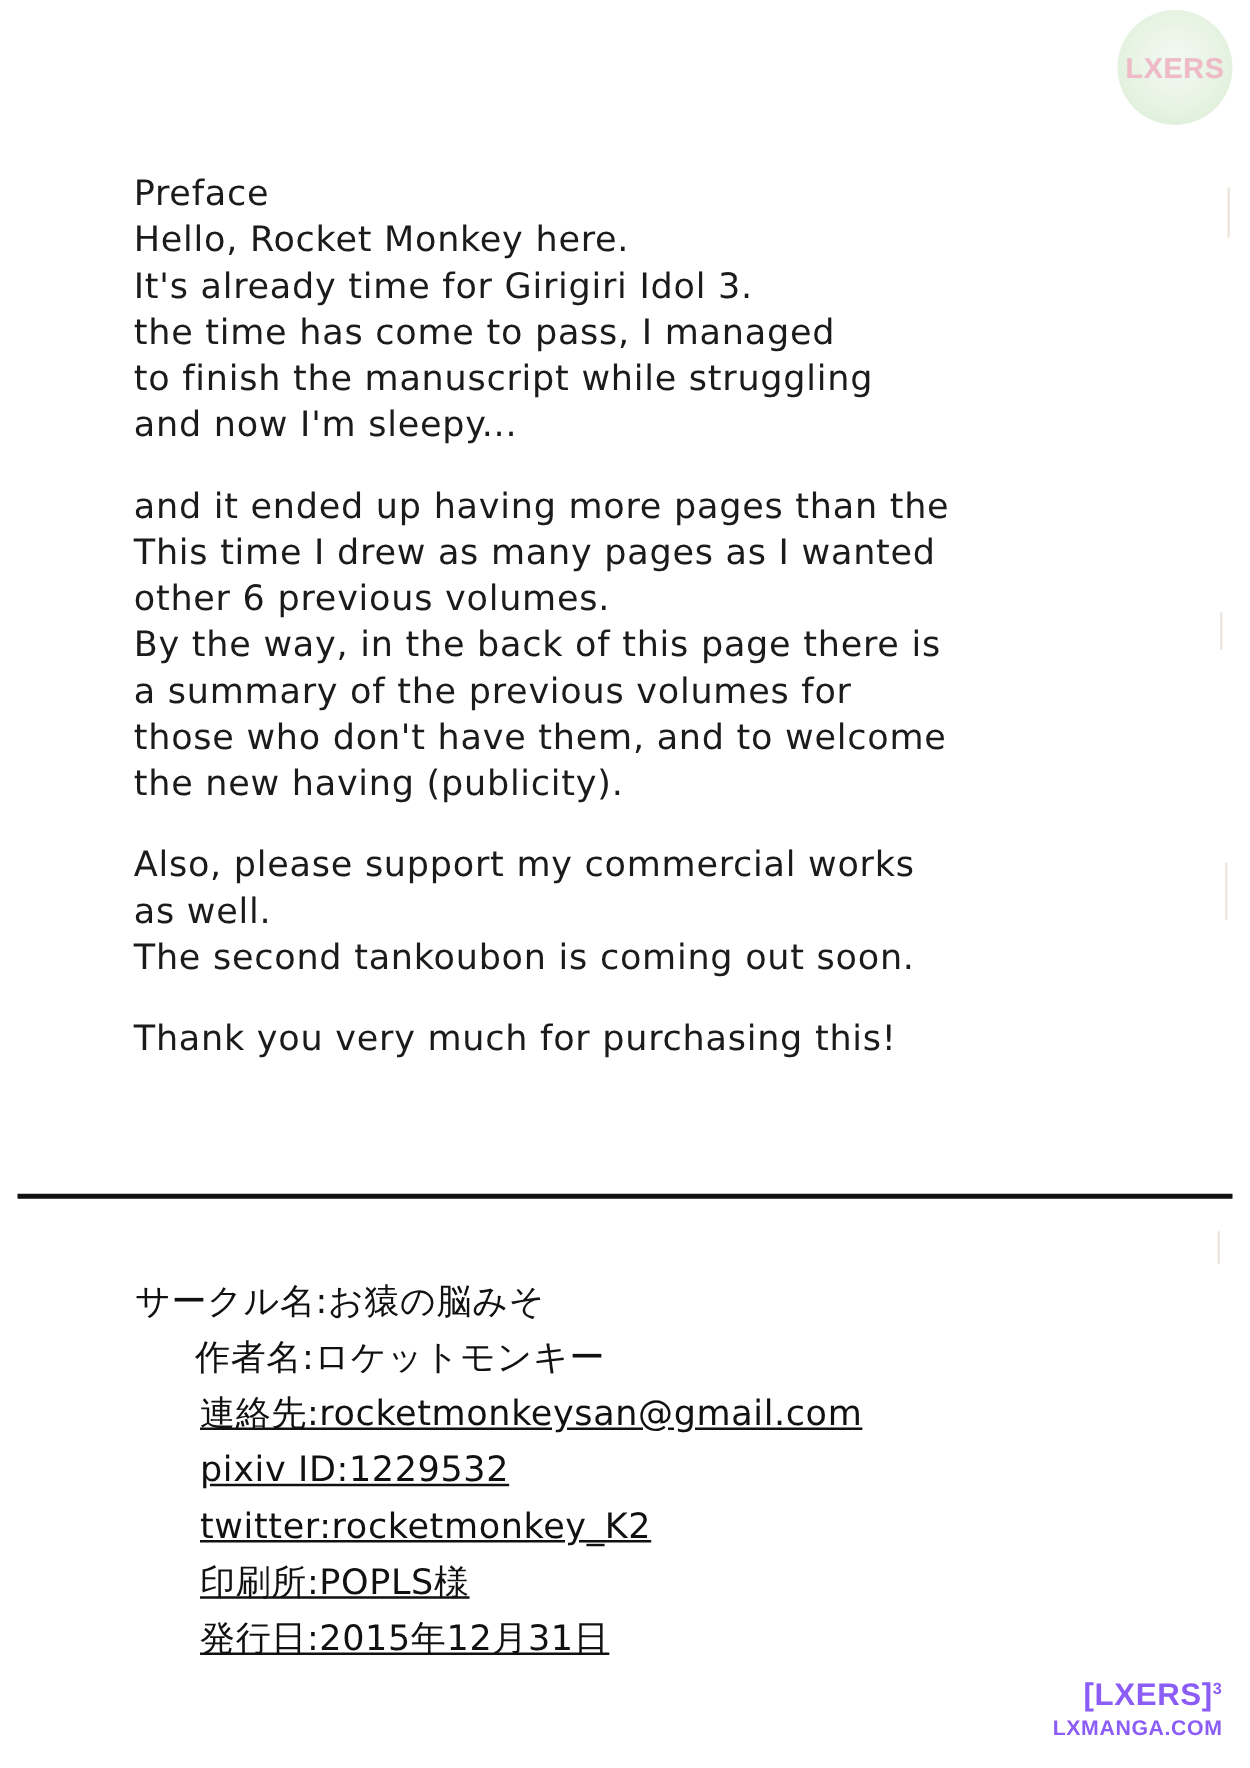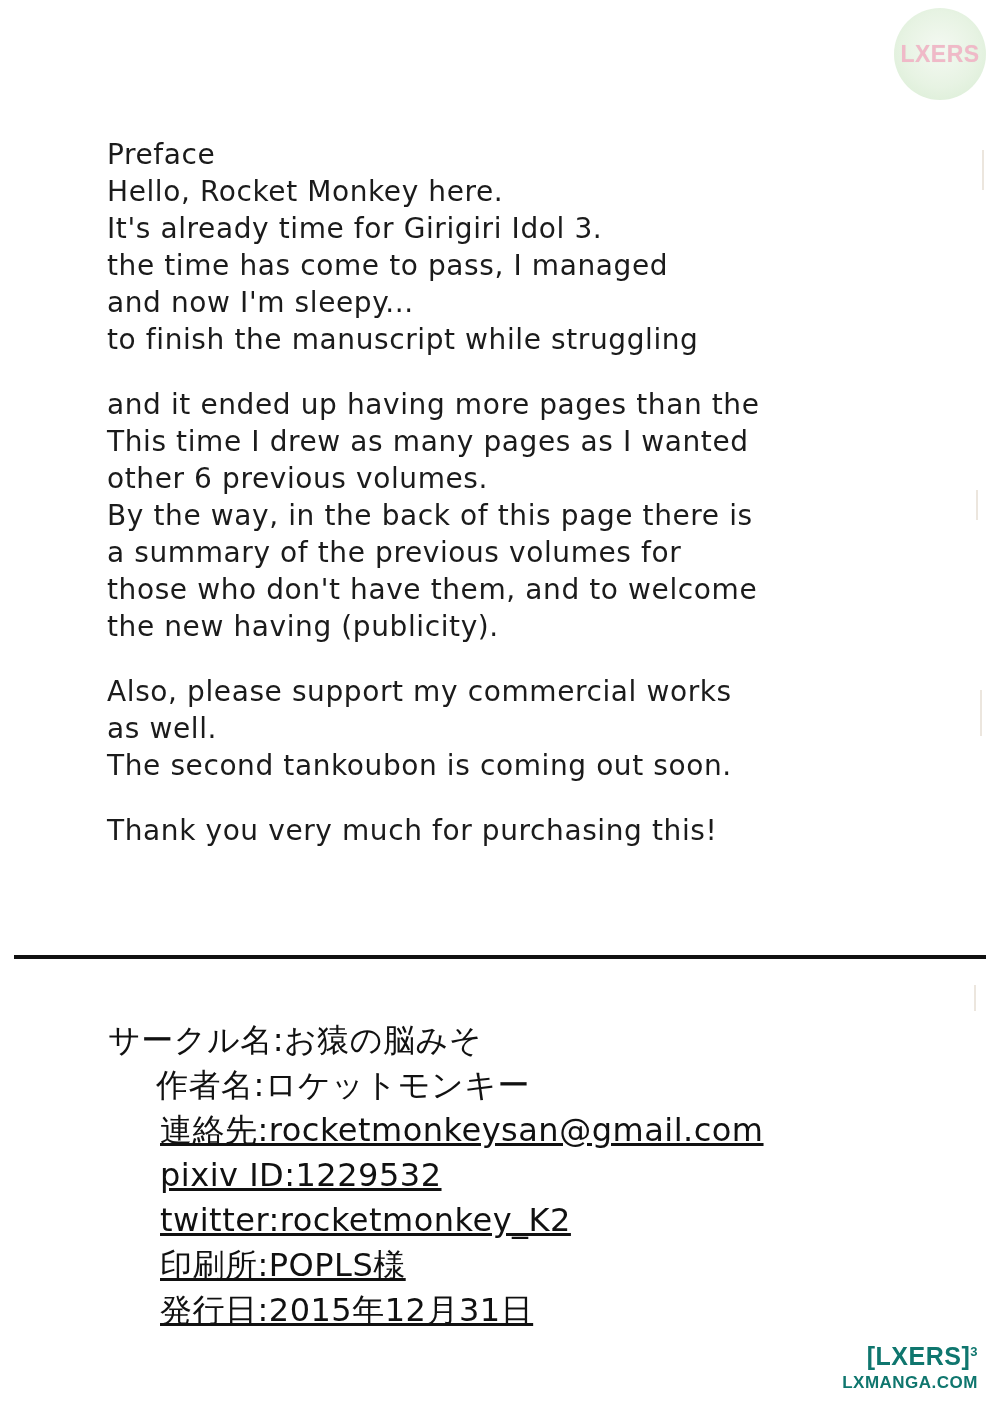--- a/index.html
+++ b/index.html
@@ -69,39 +69,39 @@
   }
 
   
   .colophon {
     position: absolute;
     left: 108px;
     top: 1018px;
     width: 830px;
     color: #111111;
     font-family: "DejaVu Sans", sans-serif;
-    font-size: 32px;
+    font-size: 28px;
     line-height: 45px;
     letter-spacing: 0.5px;
   }
   .colophon .row {
     white-space: nowrap;
   }
   .colophon .row.indent-1 { padding-left: 0px; }
   .colophon .row.indent-2 { padding-left: 48px; }
   .colophon .row.indent-3 { padding-left: 52px; text-decoration: underline; }
 
   
   .wm-bottom {
     position: absolute;
     right: 22px;
     bottom: 18px;
     text-align: right;
     font-family: "Liberation Sans", sans-serif;
-    color: #0f766e;
+    color: #8b5cf6;
   }
   .wm-bottom .lx-brand {
     font-size: 25px;
     font-weight: bold;
     letter-spacing: 0.5px;
     line-height: 28px;
   }
   .wm-bottom .lx-brand sup {
     font-size: 13px;
     vertical-align: super;
@@ -132,22 +132,22 @@
 
   <div class="wm-top">
     <span class="wm-top-text">LXERS</span>
   </div>
 
   <div class="preface">
     <p>Preface</p>
     <p>Hello, Rocket Monkey here.</p>
     <p>It's already time for Girigiri Idol 3.</p>
     <p>the time has come to pass, I managed</p>
+    <p>to finish the manuscript while struggling</p>
     <p>and now I'm sleepy...</p>
-    <p>to finish the manuscript while struggling</p>
 
     <div class="gap"></div>
 
     <p>and it ended up having more pages than the</p>
     <p>This time I drew as many pages as I wanted</p>
     <p>other 6 previous volumes.</p>
     <p>By the way, in the back of this page there is</p>
     <p>a summary of the previous volumes for</p>
     <p>those who don't have them, and to welcome</p>
     <p>the new having (publicity).</p>

